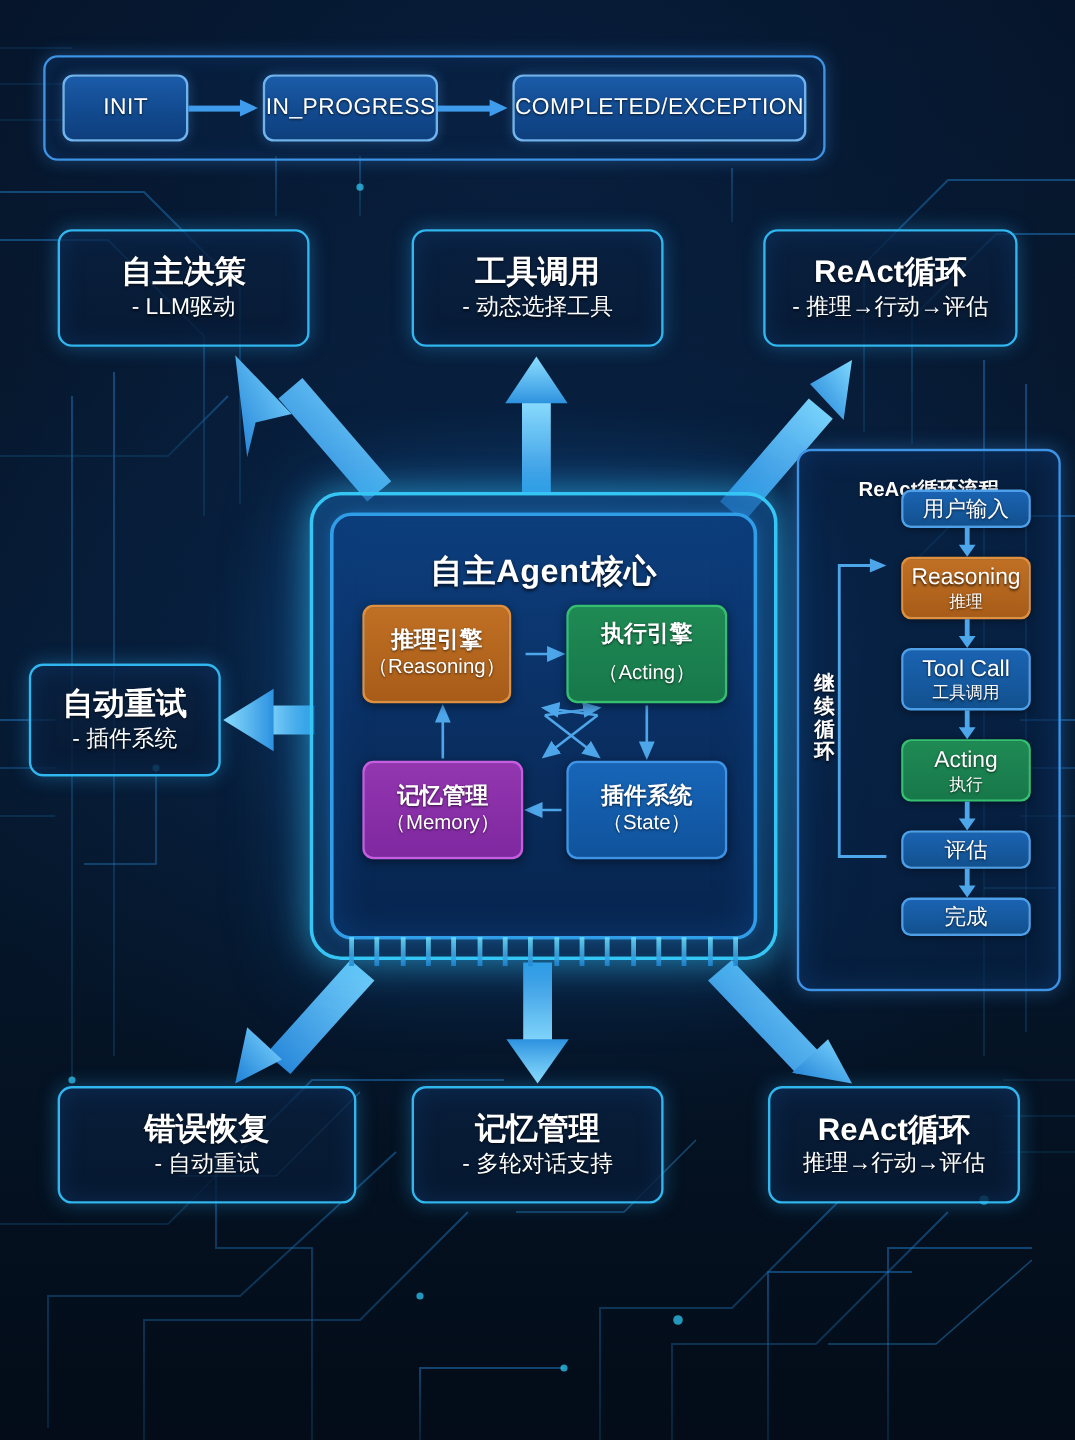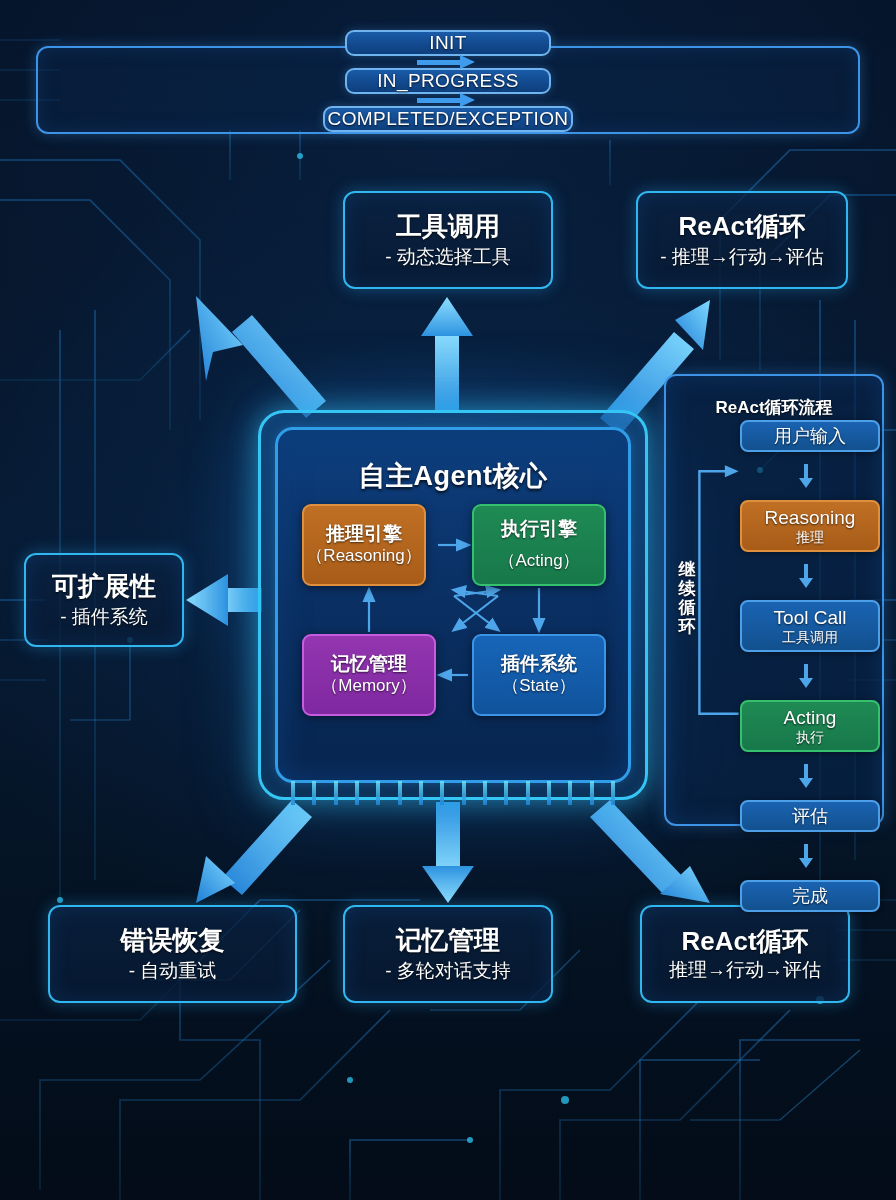--- a/index.html
+++ b/index.html
@@ -19,27 +19,26 @@
     overflow: hidden;
   }
   .circuit { position: absolute; inset: 0; pointer-events: none; }
 
   
   .t-title { font-weight: bold; color: #ffffff; text-shadow: 0 1px 2px rgba(0,0,0,.75); }
   .t-sub   { color: #ffffff; text-shadow: 0 1px 2px rgba(0,0,0,.75); }
 
   
   #state-panel {
-    position: absolute; left: 36px; top: 46px; width: 824px; height: 88px;
+    position: absolute; left: 36px; top: 46px; width: 652px; height: 88px;
     border: 2px solid #3d93e6; border-radius: 12px;
     background: rgba(9,38,76,0.42);
     box-shadow: 0 0 14px rgba(61,147,230,.35), inset 0 0 18px rgba(20,70,130,.35);
     display: flex; align-items: center; justify-content: flex-end;
     padding: 0 14px;
-    flex-direction: column;
   }
   .state-box {
     height: 56px; border: 2px solid #6fb4ef; border-radius: 9px;
     background: linear-gradient(180deg, #1a5ba8 0%, #124a8f 55%, #0e3f7d 100%);
     display: flex; align-items: center; justify-content: center;
     color: #fff; font-size: 19px; letter-spacing: .4px;
     text-shadow: 0 1px 2px rgba(0,0,0,.8);
     box-shadow: 0 0 10px rgba(80,160,235,.3);
   }
   #state-init { width: 206px; }
@@ -127,21 +126,21 @@
     border: 2px solid #3d93e6; border-radius: 12px;
     background: rgba(8,35,72,0.62);
     box-shadow: 0 0 16px rgba(61,147,230,.35), inset 0 0 22px rgba(16,64,124,.5);
   }
   #react-title {
     text-align: center; color: #fff; font-weight: bold; font-size: 17px;
     margin-top: 20px; text-shadow: 0 1px 2px rgba(0,0,0,.8);
   }
   #react-flow { position: absolute; left: 74px; top: 32px; width: 130px; }
   .rnode {
-    width: 140px; margin: 12px auto; border-radius: 8px; color: #fff; text-align: center;
+    width: 108px; margin: 0 auto; border-radius: 8px; color: #fff; text-align: center;
     display: flex; flex-direction: column; align-items: center; justify-content: center;
     box-shadow: 0 1px 6px rgba(0,0,0,.45);
   }
   .rnode .l1 { font-size: 18px; line-height: 1.15; text-shadow: 0 1px 2px rgba(0,0,0,.7); }
   .rnode .l1.big { font-size: 19px; }
   .rnode .l2 { font-size: 14px; line-height: 1.15; text-shadow: 0 1px 2px rgba(0,0,0,.7); }
   .rnode.blue   { background: linear-gradient(180deg,#1a63b2,#12518f); border: 2px solid #4d9fe8; }
   .rnode.orange { background: linear-gradient(180deg,#c07024,#a85c18); border: 2px solid #e0903c; }
   .rnode.green  { background: linear-gradient(180deg,#1f8a54,#17784a); border: 2px solid #35c06d; }
   .rnode.h1 { height: 32px; }
@@ -282,30 +281,34 @@
         <b></b>
       </div>
     <div class="state-box" id="state-prog">IN_PROGRESS</div>
     <div class="state-arrow">
         <i></i>
         <b></b>
       </div>
     <div class="state-box" id="state-done">COMPLETED/EXCEPTION</div>
   </div>
 
+  <div class="feature" id="f-top-1">
+    <div class="t-title">自主决策</div>
+    <div class="t-sub">- LLM驱动</div>
+  </div>
   <div class="feature" id="f-top-2">
     <div class="t-title">工具调用</div>
     <div class="t-sub">- 动态选择工具</div>
   </div>
   <div class="feature" id="f-top-3">
     <div class="t-title">ReAct循环</div>
     <div class="t-sub">- 推理→行动→评估</div>
   </div>
   <div class="feature" id="f-left">
-    <div class="t-title">可扩展性</div>
+    <div class="t-title">自动重试</div>
     <div class="t-sub">- 插件系统</div>
   </div>
   <div class="feature" id="f-bot-1">
     <div class="t-title">错误恢复</div>
     <div class="t-sub">- 自动重试</div>
   </div>
   <div class="feature" id="f-bot-2">
     <div class="t-title">记忆管理</div>
     <div class="t-sub">- 多轮对话支持</div>
   </div>

